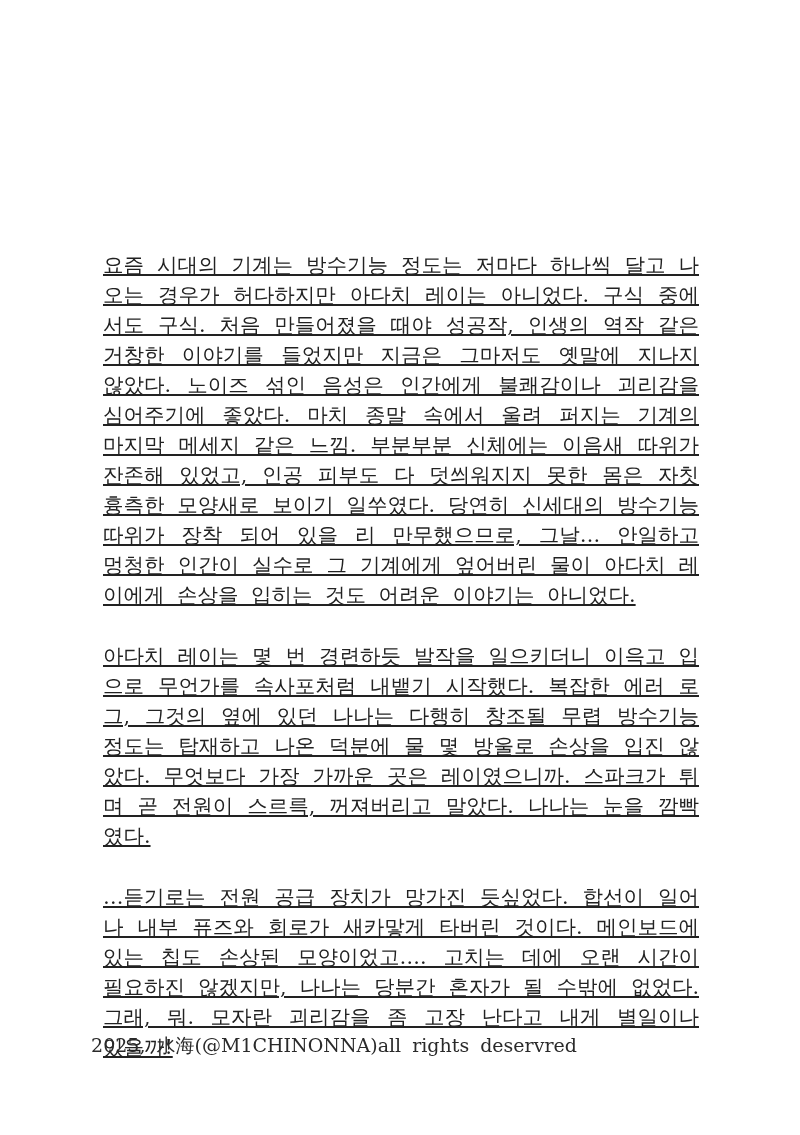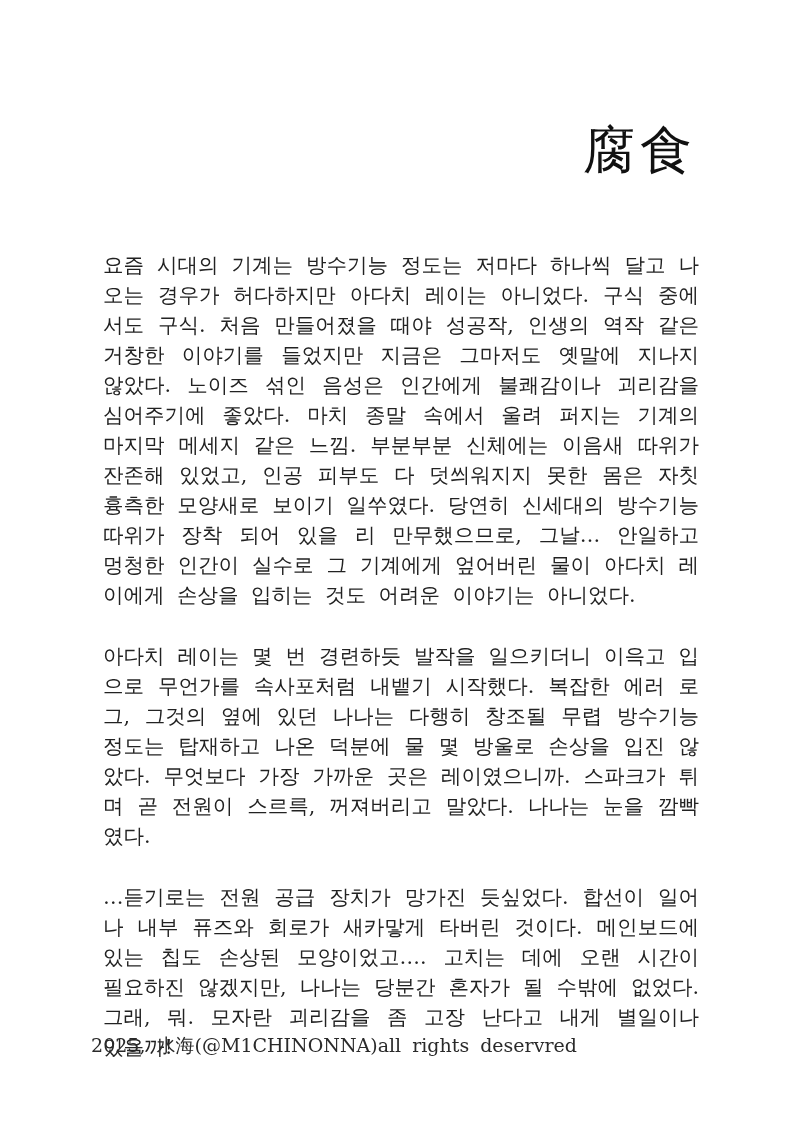--- a/index.html
+++ b/index.html
@@ -38,20 +38,21 @@
     top: 250px;
     left: 103px;
     width: 596px;
     font-size: 20.5px;
     line-height: 30px;
     text-align: justify;
     text-justify: inter-character;
     word-break: break-all;
     word-spacing: 6px;
     color: #222222;
+    text-decoration: underline;
   }
   .doc-body p {
     margin: 0 0 31px 0;
   }
   .doc-body p + p {
     margin-top: 24px;
   }
   .doc-footer {
     position: absolute;
     top: 1032px;
@@ -62,21 +63,20 @@
     line-height: 26px;
     word-spacing: 5px;
     color: #2a2a2a;
   }
 </style>
 </head>
 <body>
 
 <div class="page">
 
-  <div class="doc-title">腐食</div>
 
   <div class="doc-body">
     <p>요즘 시대의 기계는 방수기능 정도는 저마다 하나씩 달고 나오는 경우가 허다하지만 아다치 레이는 아니었다. 구식 중에서도 구식. 처음 만들어졌을 때야 성공작, 인생의 역작 같은 거창한 이야기를 들었지만 지금은 그마저도 옛말에 지나지 않았다. 노이즈 섞인 음성은 인간에게 불쾌감이나 괴리감을 심어주기에 좋았다. 마치 종말 속에서 울려 퍼지는 기계의 마지막 메세지 같은 느낌. 부분부분 신체에는 이음새 따위가 잔존해 있었고, 인공 피부도 다 덧씌워지지 못한 몸은 자칫 흉측한 모양새로 보이기 일쑤였다. 당연히 신세대의 방수기능 따위가 장착 되어 있을 리 만무했으므로, 그날… 안일하고 멍청한 인간이 실수로 그 기계에게 엎어버린 물이 아다치 레이에게 손상을 입히는 것도 어려운 이야기는 아니었다.</p>
     <p>아다치 레이는 몇 번 경련하듯 발작을 일으키더니 이윽고 입으로 무언가를 속사포처럼 내뱉기 시작했다. 복잡한 에러 로그, 그것의 옆에 있던 나나는 다행히 창조될 무렵 방수기능 정도는 탑재하고 나온 덕분에 물 몇 방울로 손상을 입진 않았다. 무엇보다 가장 가까운 곳은 레이였으니까. 스파크가 튀며 곧 전원이 스르륵, 꺼져버리고 말았다. 나나는 눈을 깜빡였다.</p>
     <p>…듣기로는 전원 공급 장치가 망가진 듯싶었다. 합선이 일어나 내부 퓨즈와 회로가 새카맣게 타버린 것이다. 메인보드에 있는 칩도 손상된 모양이었고…. 고치는 데에 오랜 시간이 필요하진 않겠지만, 나나는 당분간 혼자가 될 수밖에 없었다. 그래, 뭐. 모자란 괴리감을 좀 고장 난다고 내게 별일이나 있을까!</p>
   </div>
 
   <div class="doc-footer">2025, 水海(@M1CHINONNA)all rights deservred</div>
 
 </div>

